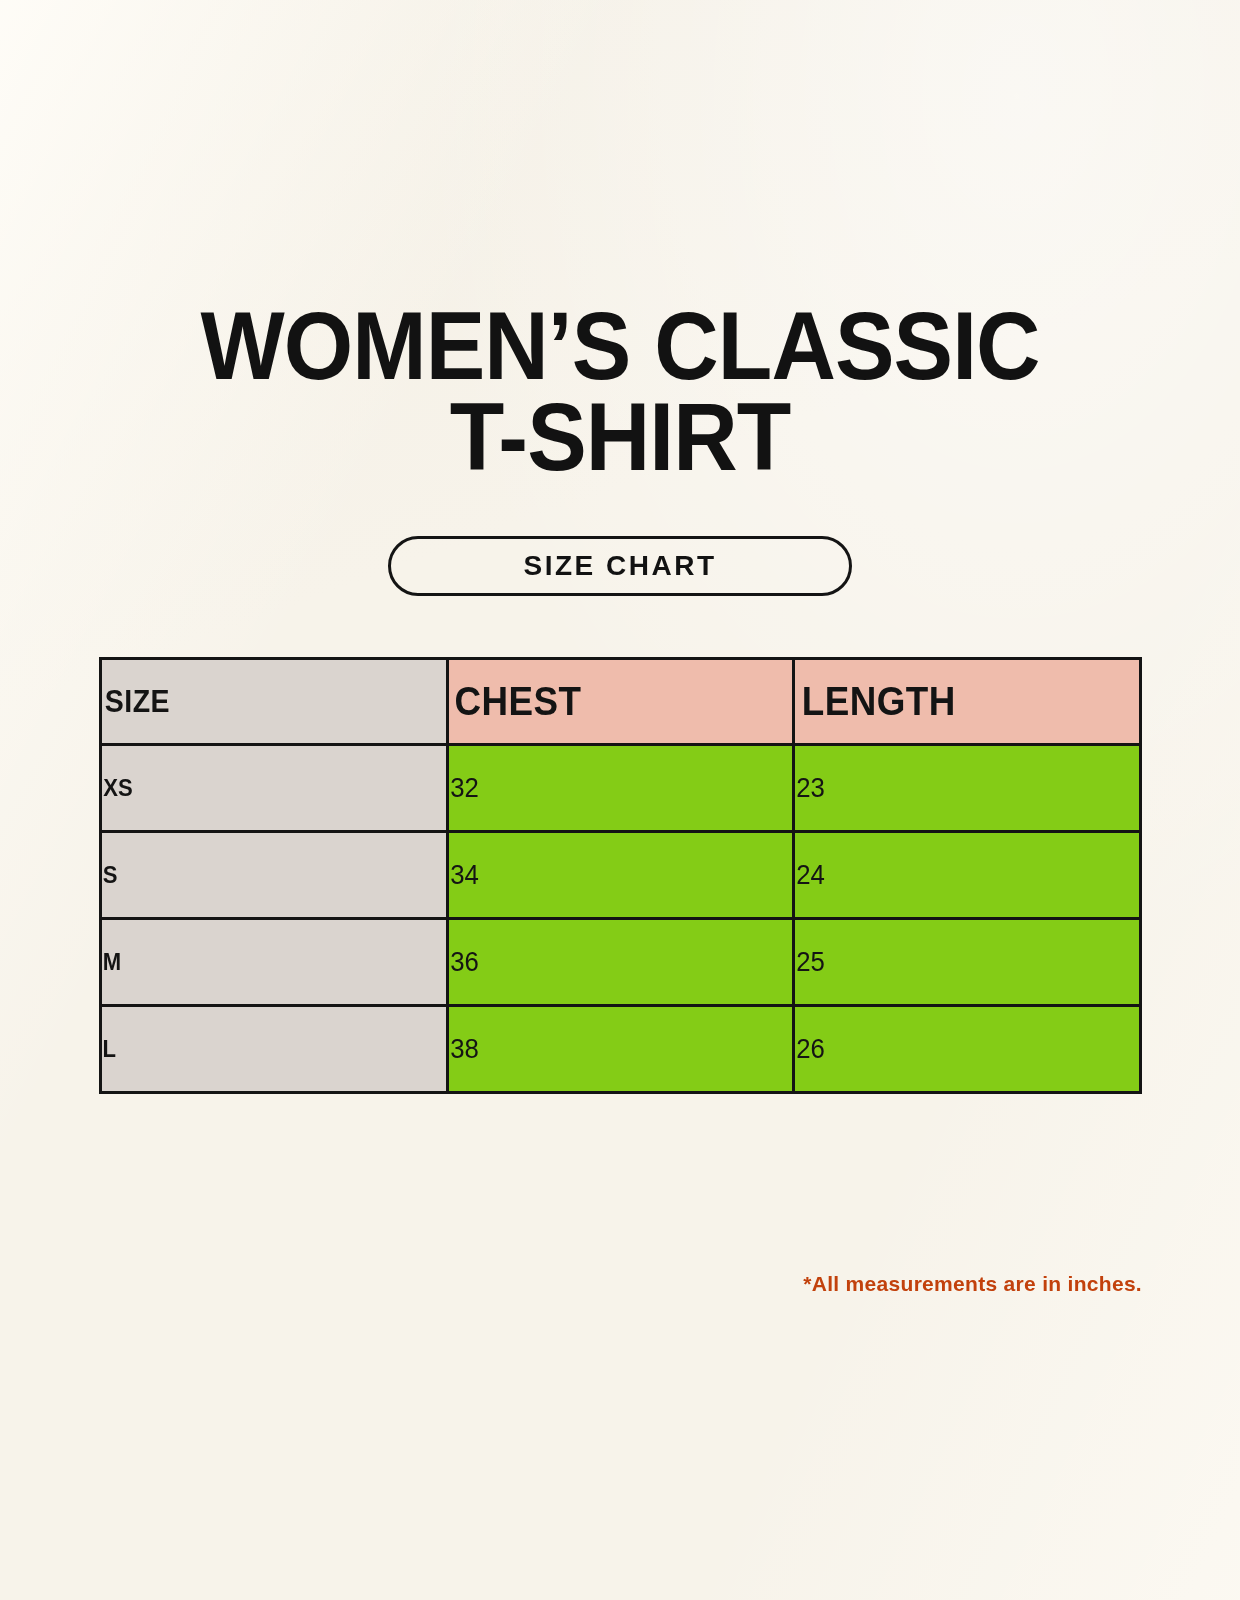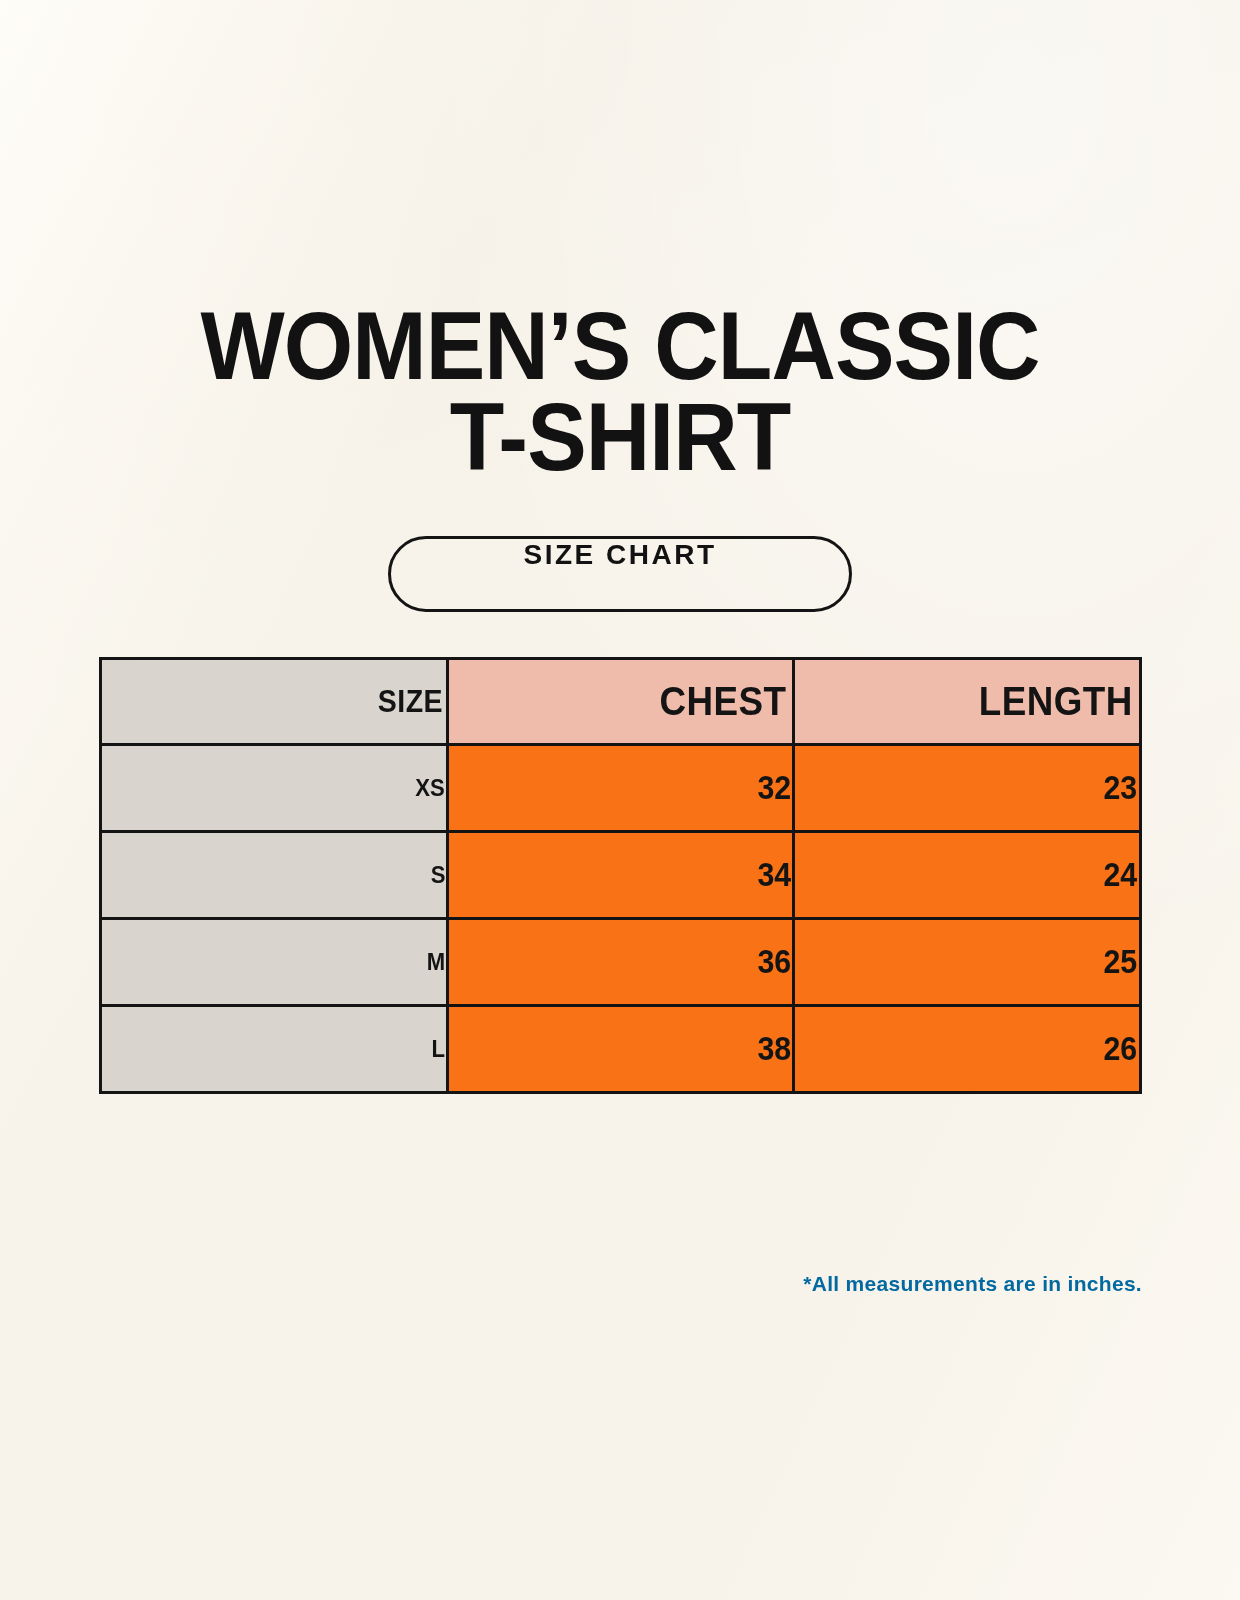--- a/index.html
+++ b/index.html
@@ -30,59 +30,59 @@
     color: #121212;
     transform: scaleX(0.93);
     transform-origin: 50% 50%;
   }
   .title .line { display: block; }
 
   .pill {
     position: absolute;
     top: 536px; left: 50%;
     transform: translateX(-50%);
-    width: 464px; height: 76px;
+    width: 464px; height: 60px;
     box-sizing: border-box;
     border: 3px solid #141414;
     border-radius: 40px;
-    display: flex; justify-content: center;
+    display: flex; align-items: center; justify-content: center;
     font-size: 28px; font-weight: 700; letter-spacing: 2.5px;
     color: #121212;
   }
 
   table.chart {
     position: absolute;
     left: 99px; top: 657px;
     width: 1043px;
     border-collapse: collapse;
     table-layout: fixed;
   }
   .chart th, .chart td {
     border: 3px solid #141414;
-    text-align: right;
+    text-align: left;
     vertical-align: middle;
     padding: 0;
   }
   .chart thead tr { height: 86px; }
   .chart tbody tr { height: 87px; }
 
   .c-size   { background: #DAD4CF; font-weight: 700; font-size: 24px; }
   th.c-size { font-size: 31px; letter-spacing: 0.5px; }
   .c-accent { background: #EFBCAC; font-weight: 700; font-size: 40px; letter-spacing: 0.5px; margin-top: 27px; }
-  .c-val    { background: #f97316; font-weight: 700; font-size: 33px; }
+  .c-val    { background: #84cc16; font-weight: 400; font-size: 28px; }
 
   .cond { display: inline-block; transform: scaleX(0.92); transform-origin: 50% 50%; }
 
   .footnote {
     position: absolute;
     top: 1272px; right: 98px;
     font-size: 21px;
     font-weight: 700;
     letter-spacing: 0.3px;
-    color: #0369a1;
+    color: #c2410c;
   }
 </style>
 </head>
 <body>
 
 <main>
 
   <h1 class="title">
     <span class="line">WOMEN’S CLASSIC</span>
     <span class="line">T-SHIRT</span>

